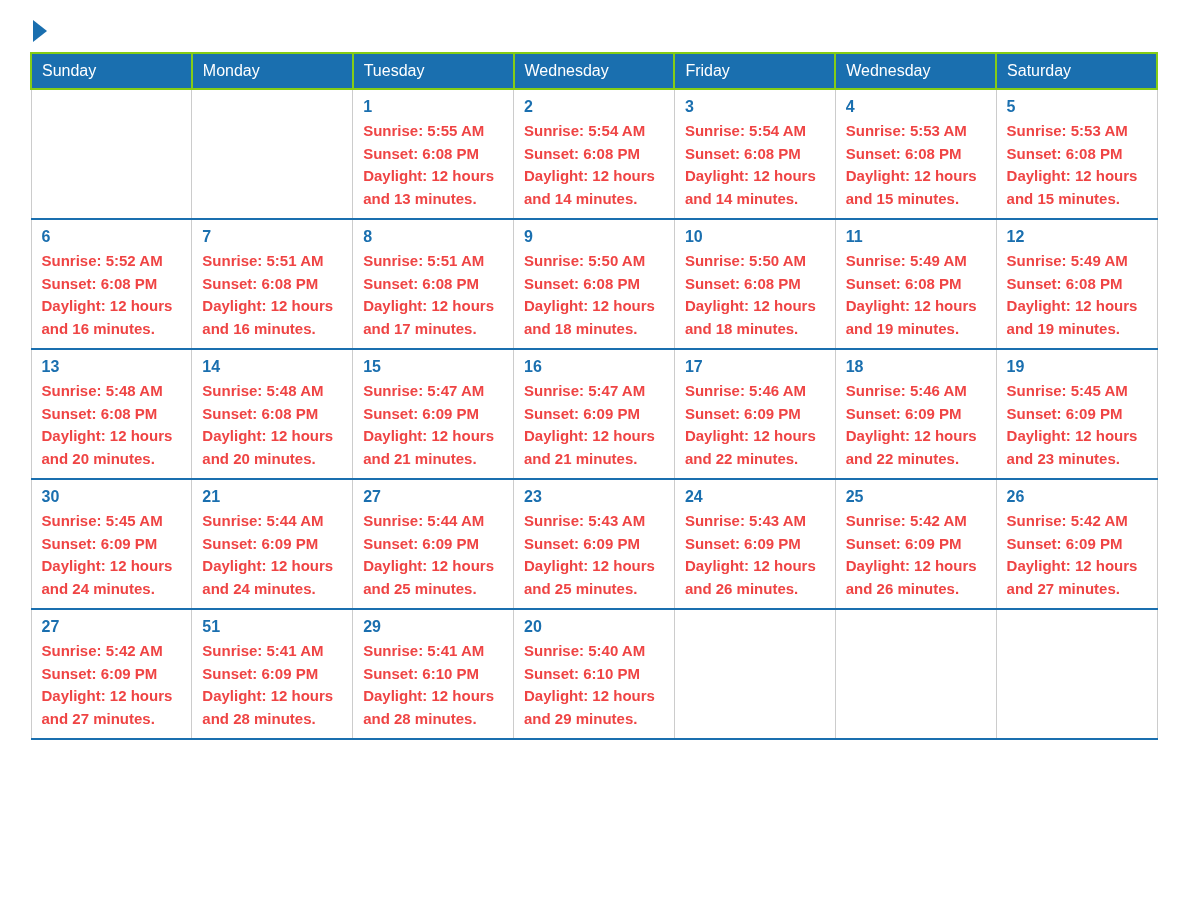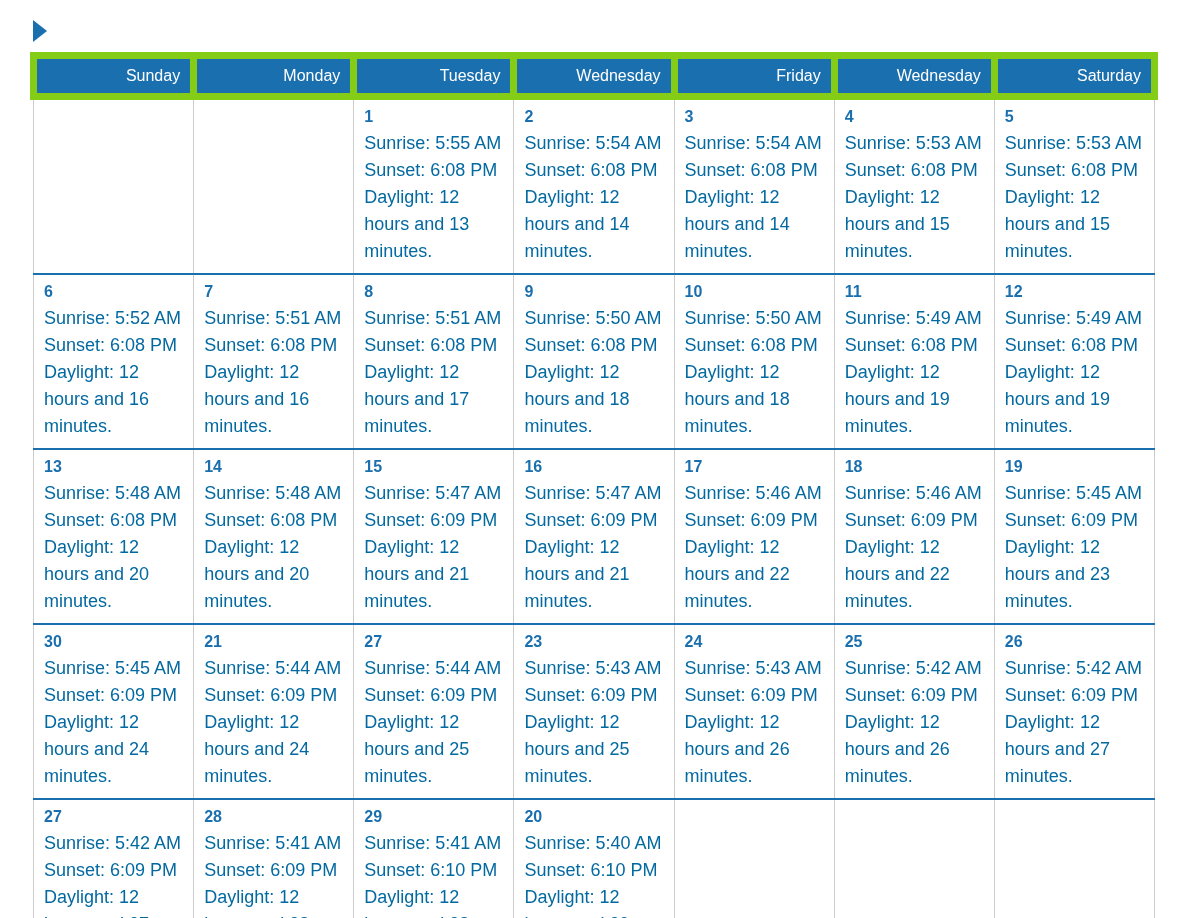--- a/index.html
+++ b/index.html
@@ -32,46 +32,47 @@
     }
     .calendar {
       width: 100%;
       border-collapse: collapse;
       margin-top: 10px;
     }
     .calendar thead th {
       background-color: #1a6faf;
       color: #fff;
       padding: 8px 10px;
-      text-align: right;
+      text-align: left;
       font-size: 16px;
       font-weight: normal;
-      border: 7px solid #84cc16;
+      border: 2px solid #84cc16;
       margin-top: 16px;
     }
     .calendar tbody td {
       vertical-align: top;
       padding: 8px 10px;
       border: 1px solid #ccc;
       width: 14.28%;
       min-height: 90px;
       font-size: 13px;
       color: #333;
     }
     .day-number {
       font-size: 16px;
       font-weight: bold;
       color: #1a6faf;
       display: block;
       margin-bottom: 4px;
     }
     .day-info {
-      font-size: 18px;
-      color: #0369a1;
+      font-size: 15px;
+      color: #ef4444;
       line-height: 1.5;
+      font-weight: bold;
     }
     .calendar tbody tr {
       border-bottom: 2px solid #1a6faf;
     }
     .calendar tbody td.empty {
       background: #fff;
     }
     .logo-wrapper {
       display: flex;
       flex-direction: column;
@@ -246,21 +247,21 @@
           <span class="day-number">26</span>
           <div class="day-info">Sunrise: 5:42 AM<br>Sunset: 6:09 PM<br>Daylight: 12 hours and 27 minutes.</div>
         </td>
       </tr>
       <tr>
         <td>
           <span class="day-number">27</span>
           <div class="day-info">Sunrise: 5:42 AM<br>Sunset: 6:09 PM<br>Daylight: 12 hours and 27 minutes.</div>
         </td>
         <td>
-          <span class="day-number">28</span>
+          <span class="day-number">51</span>
           <div class="day-info">Sunrise: 5:41 AM<br>Sunset: 6:09 PM<br>Daylight: 12 hours and 28 minutes.</div>
         </td>
         <td>
           <span class="day-number">29</span>
           <div class="day-info">Sunrise: 5:41 AM<br>Sunset: 6:10 PM<br>Daylight: 12 hours and 28 minutes.</div>
         </td>
         <td>
           <span class="day-number">20</span>
           <div class="day-info">Sunrise: 5:40 AM<br>Sunset: 6:10 PM<br>Daylight: 12 hours and 29 minutes.</div>
         </td>

